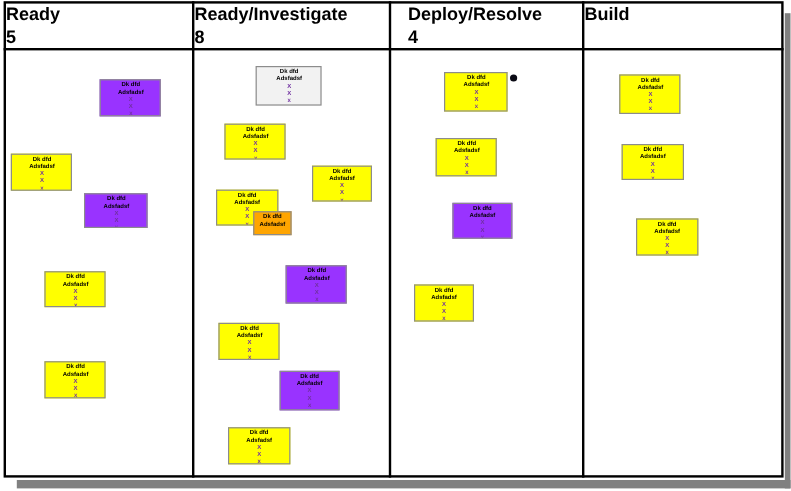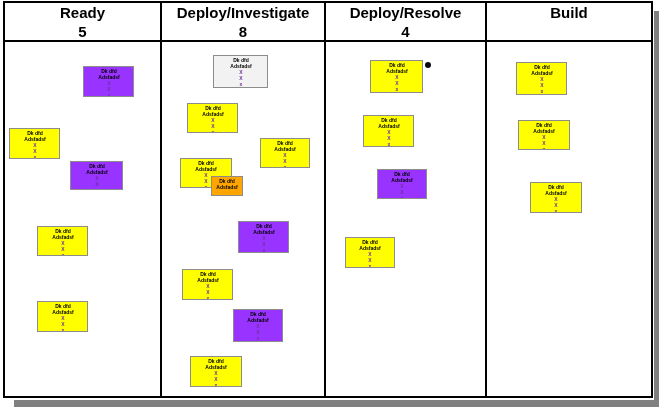--- a/index.html
+++ b/index.html
@@ -13,21 +13,21 @@
   #shadow-bottom { left:14px;  top:400px; width:645px; height:7px; }
   
   #board {
     position:absolute; left:3px; top:1px; width:650px; height:397px;
     box-sizing:border-box; border:2px solid #000; background:#fff;
   }
   .vline { position:absolute; top:1px; width:2px; height:397px; background:#000; }
   #hline { position:absolute; left:3px; top:40px; width:650px; height:2px; background:#000; }
   
   .col-header {
-    position:absolute; top:1px; height:39px; text-align:center;
+    position:absolute; top:1px; height:39px; 
     font-weight:bold; font-size:15px; line-height:19px; color:#000; padding-top:2px;
     box-sizing:border-box;
   }
   
   .note {
     position:absolute; box-sizing:border-box; border:1px solid #8c8c8c;
     overflow:hidden;
   }
   .note-inner {
     position:absolute; left:-50%; width:200%; top:1px;
@@ -51,24 +51,24 @@
   <div class="vline" style="left:160px;"></div>
   <div class="vline" style="left:324px;"></div>
   <div class="vline" style="left:485px;"></div>
   <div id="hline"></div>
 
   <div class="col-header" style="left:5px;   width:155px;">
     <div>Ready</div>
     <div>5</div>
   </div>
   <div class="col-header" style="left:162px; width:162px;">
-    <div>Deploy/Investigate</div>
+    <div>Ready/Investigate</div>
     <div>8</div>
   </div>
-  <div class="col-header" style="left:326px; width:159px;">
+  <div class="col-header" style="left:340px; width:159px;">
     <div>Deploy/Resolve</div>
     <div>4</div>
   </div>
   <div class="col-header" style="left:487px; width:164px;">
     <div>Build</div>
     <div></div>
   </div>
 
   <div id="notes-layer" style="position:absolute; left:0; top:0; width:659px; height:409px;">
       <div class="note" style="left: 83px; top: 66px; width: 51px; height: 31px; background: rgb(153, 51, 255); border-color: rgb(140, 140, 140);">

